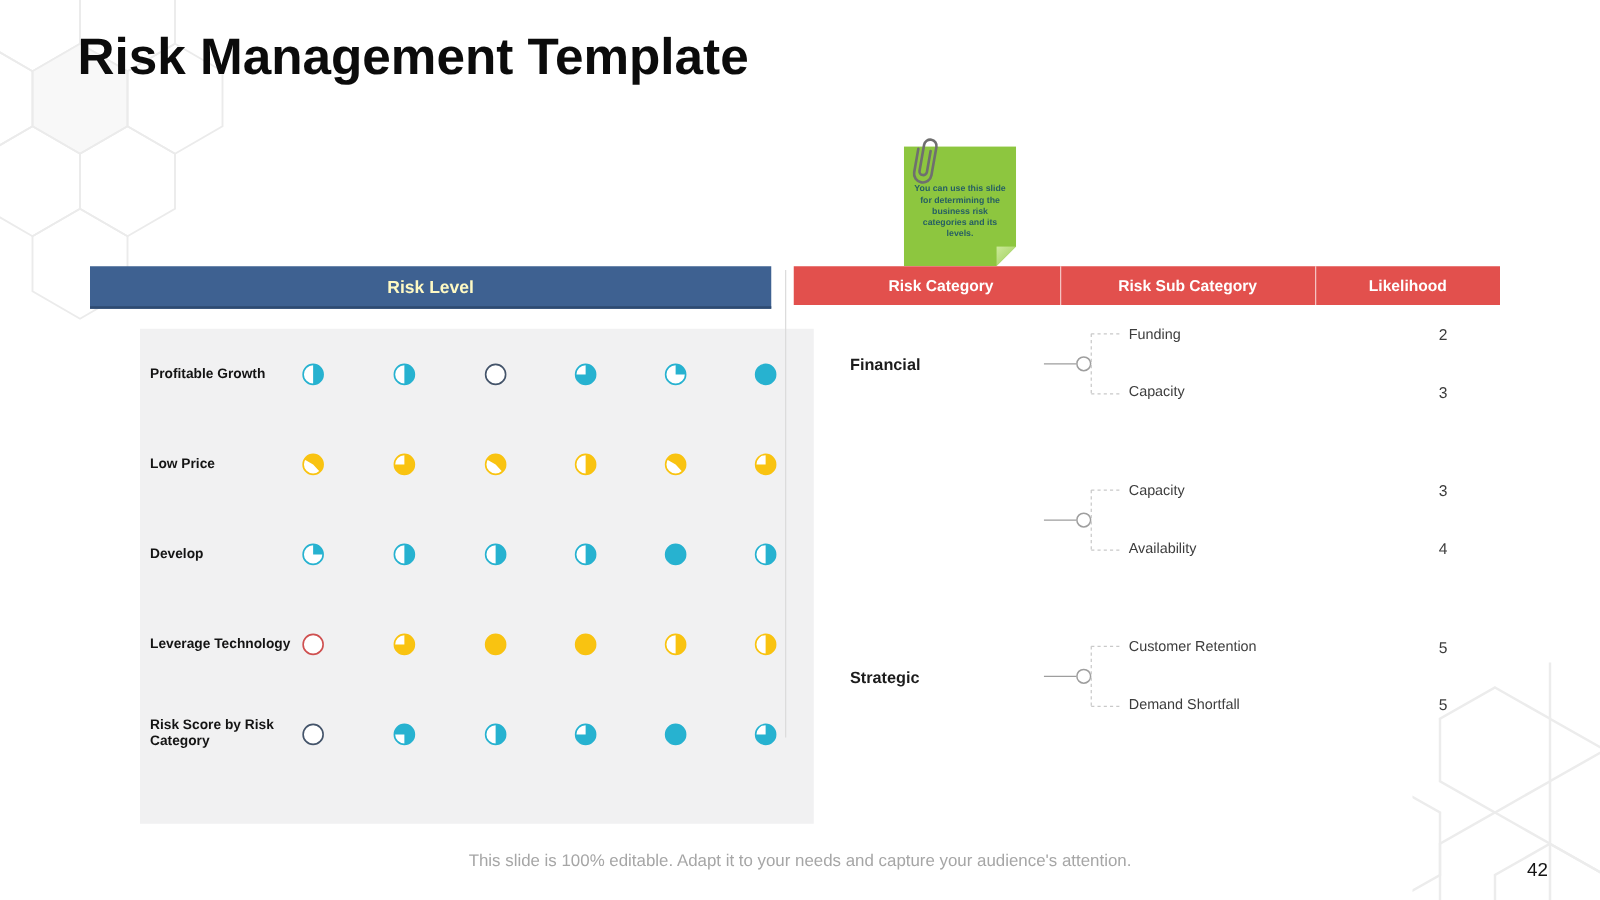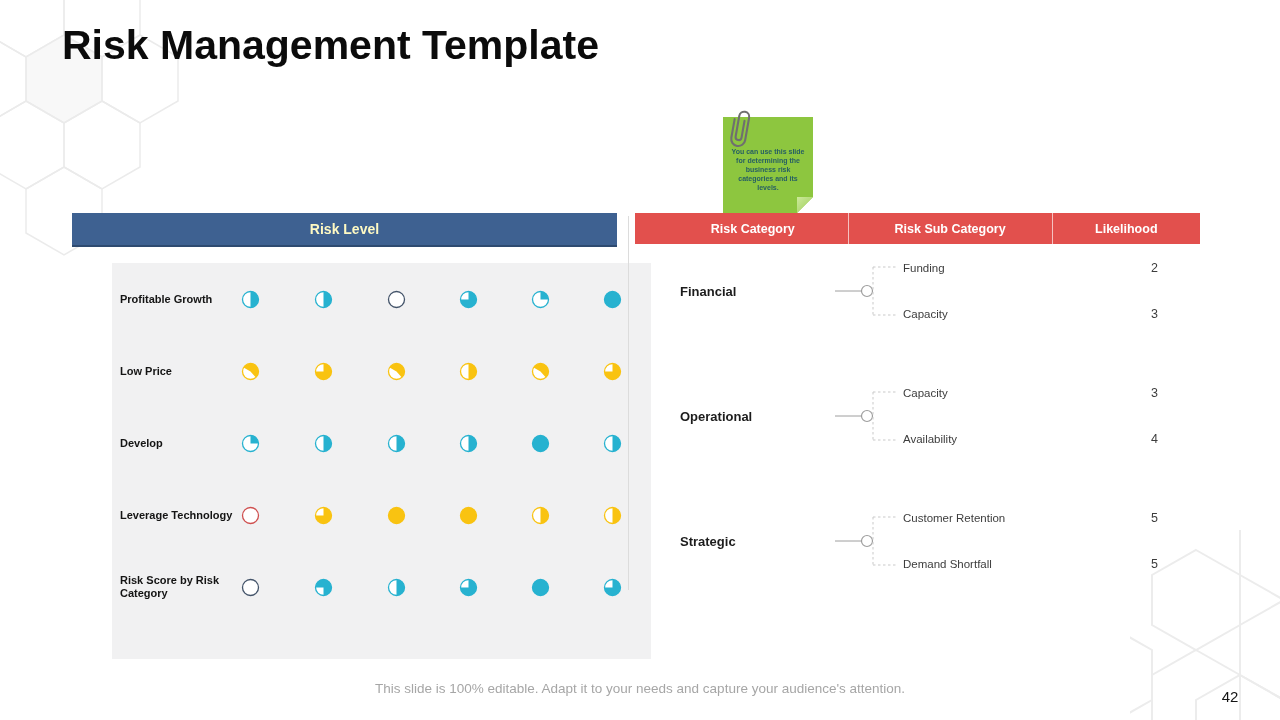--- a/index.html
+++ b/index.html
@@ -240,21 +240,20 @@
         <line x1="38" y1="12" x2="38" y2="60" stroke="#c9c9c9" stroke-width="1" stroke-dasharray="2.5,2.5"></line>
         <line x1="38" y1="12" x2="62" y2="12" stroke="#c9c9c9" stroke-width="1" stroke-dasharray="2.5,2.5"></line>
         <line x1="38" y1="60" x2="62" y2="60" stroke="#c9c9c9" stroke-width="1" stroke-dasharray="2.5,2.5"></line>
       </svg>
       <div class="rc-sub" style="top: -5px;">Funding</div>
       <div class="rc-num" style="top: -5px;">2</div>
       <div class="rc-sub" style="top: 41px;">Capacity</div>
       <div class="rc-num" style="top: 41px;">3</div>
     </div>
     <div class="rc-group" style="top: 135px;">
-      <div class="rc-cat">Operational</div>
       <svg class="rc-connector" width="64" height="72">
         <line x1="0" y1="36" x2="26" y2="36" stroke="#9e9e9e" stroke-width="1"></line>
         <circle cx="32" cy="36" r="5.5" fill="#ffffff" stroke="#9e9e9e" stroke-width="1.2"></circle>
         <line x1="38" y1="12" x2="38" y2="60" stroke="#c9c9c9" stroke-width="1" stroke-dasharray="2.5,2.5"></line>
         <line x1="38" y1="12" x2="62" y2="12" stroke="#c9c9c9" stroke-width="1" stroke-dasharray="2.5,2.5"></line>
         <line x1="38" y1="60" x2="62" y2="60" stroke="#c9c9c9" stroke-width="1" stroke-dasharray="2.5,2.5"></line>
       </svg>
       <div class="rc-sub" style="top: -5px;">Capacity</div>
       <div class="rc-num" style="top: -5px;">3</div>
       <div class="rc-sub" style="top: 41px;">Availability</div>

